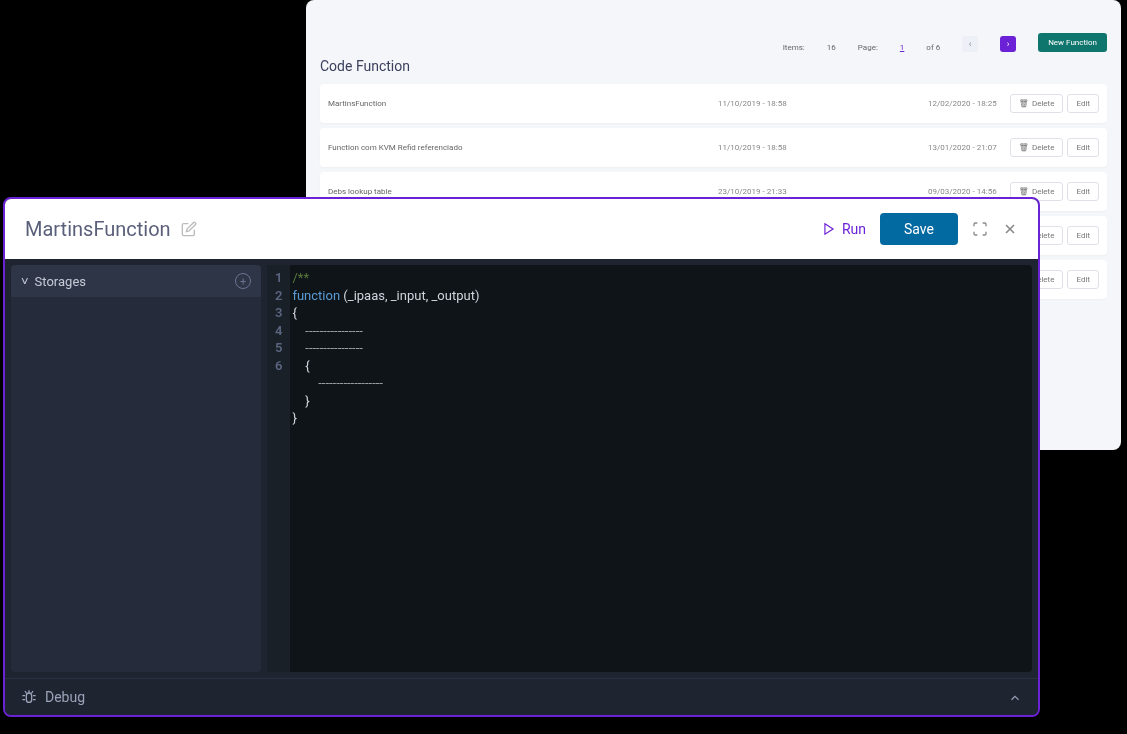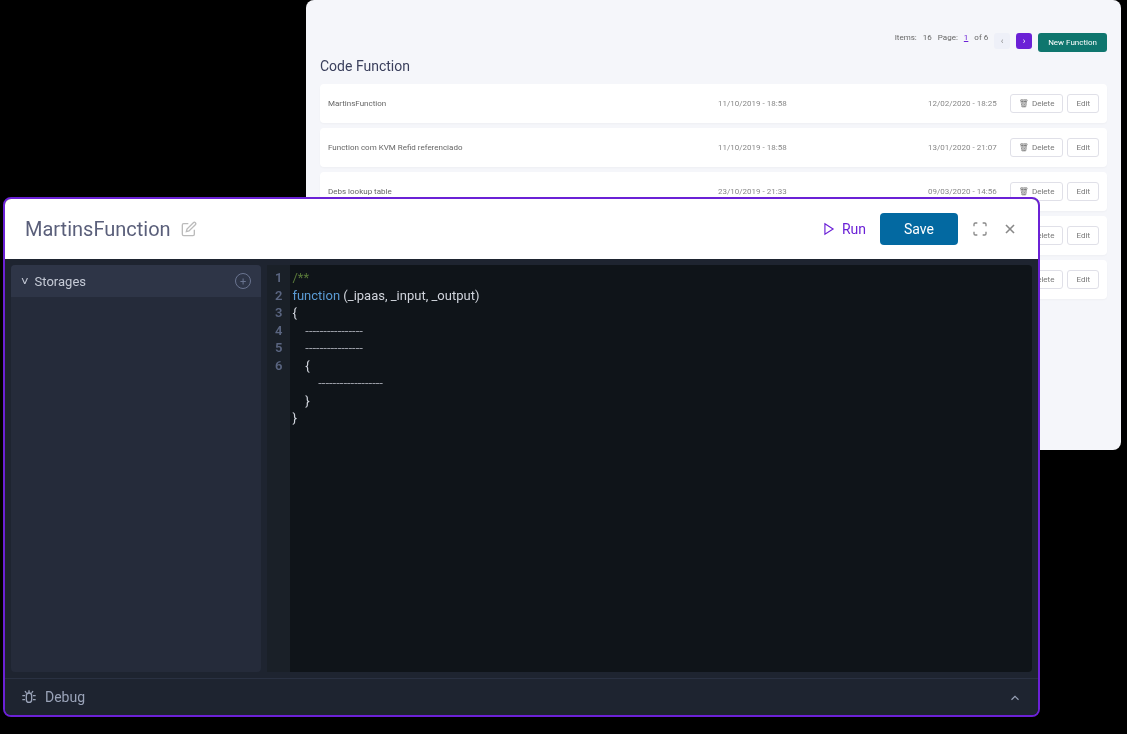--- a/index.html
+++ b/index.html
@@ -8,21 +8,21 @@
 
 .bg-panel { position: absolute; left: 306px; top: 0; width: 815px; height: 450px; background: #f5f6fa; border-radius: 8px; overflow: hidden; }
 .bg-header { display: flex; align-items: center; justify-content: space-between; padding: 6px 12px; background: #fff; font-size: 9px; color: #6b21d6; border-bottom: 1px solid #eee; }
 .bg-header-left { font-weight: 600; }
 .bg-header-right { display: flex; align-items: center; gap: 10px; color: #888; font-size: 8px; }
 .bg-header-right span { color: #555; }
 .avatar-circle { width: 14px; height: 14px; border: 1px solid #ccc; border-radius: 50%; }
 
 .bg-title-row { display: flex; align-items: center; justify-content: space-between; padding: 10px 14px; }
 .bg-title { font-size: 14px; color: #3a3f5c; font-weight: 400; margin-top: 48px; }
-.bg-paging { display: flex; align-items: flex-start; gap: 6px; font-size: 8px; color: #666; }
+.bg-paging { display: flex; align-items: flex-end; gap: 22px; font-size: 8px; color: #666; }
 .page-num { color: #6b21d6; text-decoration: underline; }
 .pager-btn { width: 16px; height: 16px; background: #eef0f8; border-radius: 3px; display: flex; align-items: center; justify-content: center; color: #888; cursor: pointer; font-size: 9px; }
 .pager-btn.active { background: #6b21d6; color: #fff; }
 .new-fn-btn { background: #0f766e; color: #fff; font-size: 8px; padding: 5px 10px; border-radius: 3px; border: none; cursor: pointer; }
 
 .bg-table { padding: 0 14px; }
 .bg-thead { display: flex; font-size: 9px; color: #5a5f7a; padding: 6px 0; }
 .col-name { flex: 0 0 260px; }
 .col-created { flex: 0 0 130px; }
 .col-cdate { flex: 0 0 80px; }

